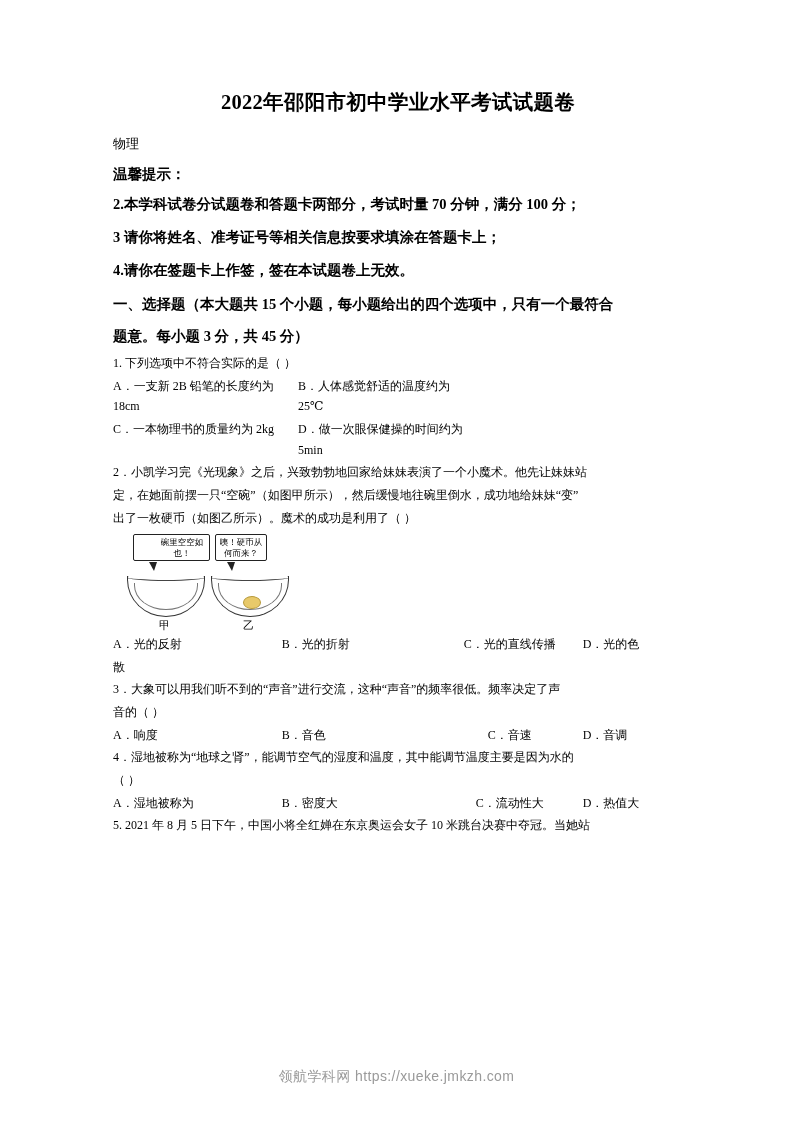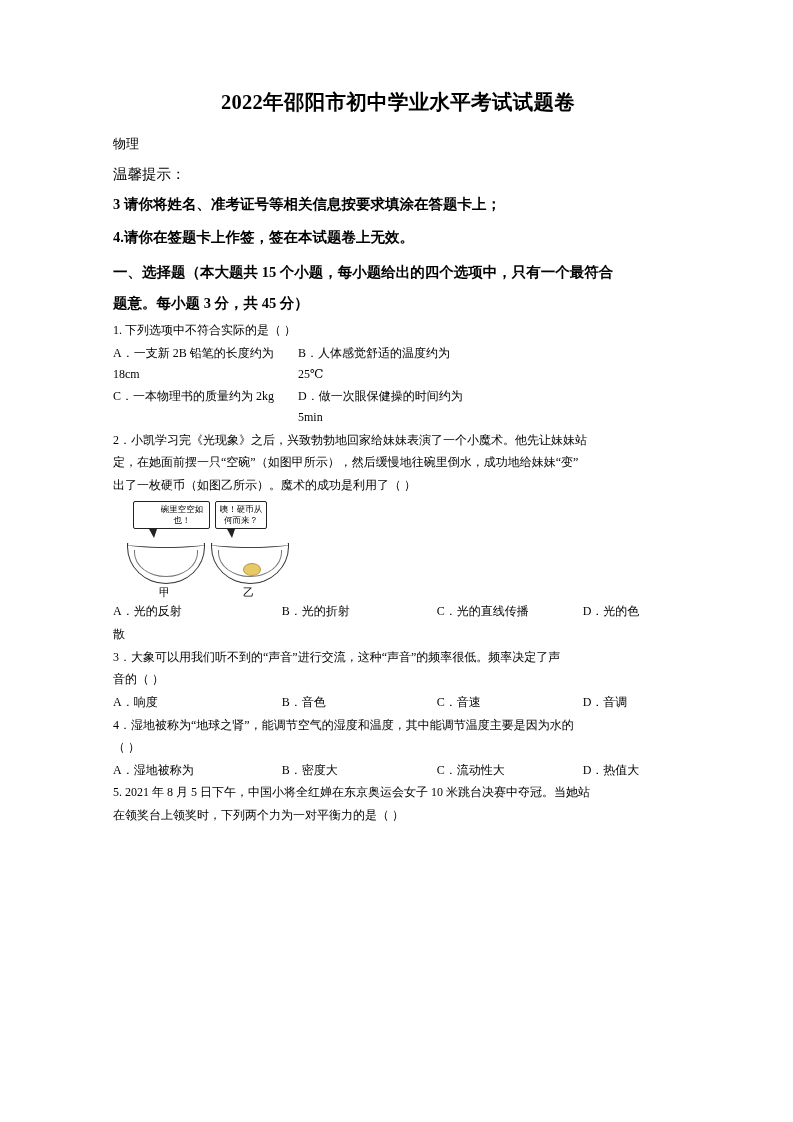--- a/index.html
+++ b/index.html
@@ -35,21 +35,21 @@
     margin: 0 0 17px 0;
     line-height: 1.4;
   }
   .subject {
     font-size: 13px;
     margin: 0 0 12px 0;
     line-height: 1.5;
   }
   .notice-title {
     font-size: 14.5px;
-    font-weight: normal;
+    font-weight: bold;
     margin: 8px 0 10px 0;
   }
   .notice-item {
     font-size: 14.5px;
     font-weight: bold;
     margin: 0 0 11px 0;
     line-height: 1.5;
   }
   .section-head {
     font-size: 14.5px;
@@ -64,21 +64,21 @@
     text-align: justify;
   }
   .opts {
     font-size: 12px;
     line-height: 1.72;
     display: flex;
     margin: 0 0 2px 0;
   }
   .opt-a { width: 185px; }
   .opt-b { width: 170px; }
-  .opt-c { width: 160px; }
+  .opt-c { width: 160px; text-align: center; }
   .opt-d { width: 110px; }
   .fig {
     margin: 6px 0 4px 14px;
     position: relative;
     width: 260px;
     height: 96px;
   }
   .bubble {
     position: absolute;
     border: 1px solid #222;
@@ -160,20 +160,21 @@
 <body>
 
 <div class="page">
   <div class="content">
 
     <h1 class="doc-title">2022年邵阳市初中学业水平考试试题卷</h1>
 
     <p class="subject">物理</p>
 
     <p class="notice-title">温馨提示：</p>
+    <p class="notice-item">2.本学科试卷分试题卷和答题卡两部分，考试时量 70 分钟，满分 100 分；</p>
     <p class="notice-item">3 请你将姓名、准考证号等相关信息按要求填涂在答题卡上；</p>
     <p class="notice-item">4.请你在签题卡上作签，签在本试题卷上无效。</p>
 
     <p class="section-head">一、选择题（本大题共 15 个小题，每小题给出的四个选项中，只有一个最符合</p>
     <p class="section-head">题意。每小题 3 分，共 45 分）</p>
 
     <p class="q">1. 下列选项中不符合实际的是（      ）</p>
     <div class="opts">
       <span class="opt-a">A．一支新 2B 铅笔的长度约为 18cm</span>
       <span class="opt-b">B．人体感觉舒适的温度约为 25℃</span>
@@ -219,17 +220,17 @@
     <p class="q">4．湿地被称为“地球之肾”，能调节空气的湿度和温度，其中能调节温度主要是因为水的</p>
     <p class="q">（      ）</p>
     <div class="opts">
       <span class="opt-a">A．湿地被称为</span>
       <span class="opt-b">B．密度大</span>
       <span class="opt-c">C．流动性大</span>
       <span class="opt-d">D．热值大</span>
     </div>
 
     <p class="q">5. 2021 年 8 月 5 日下午，中国小将全红婵在东京奥运会女子 10 米跳台决赛中夺冠。当她站</p>
-    <p class="q">在领奖台上领奖时，下列两个力为一对平衡力的是（      ）</p>
 
   </div>
 
+  <div class="footer">领航学科网 https://xueke.jmkzh.com</div>
 </div>
 
 </body></html>

